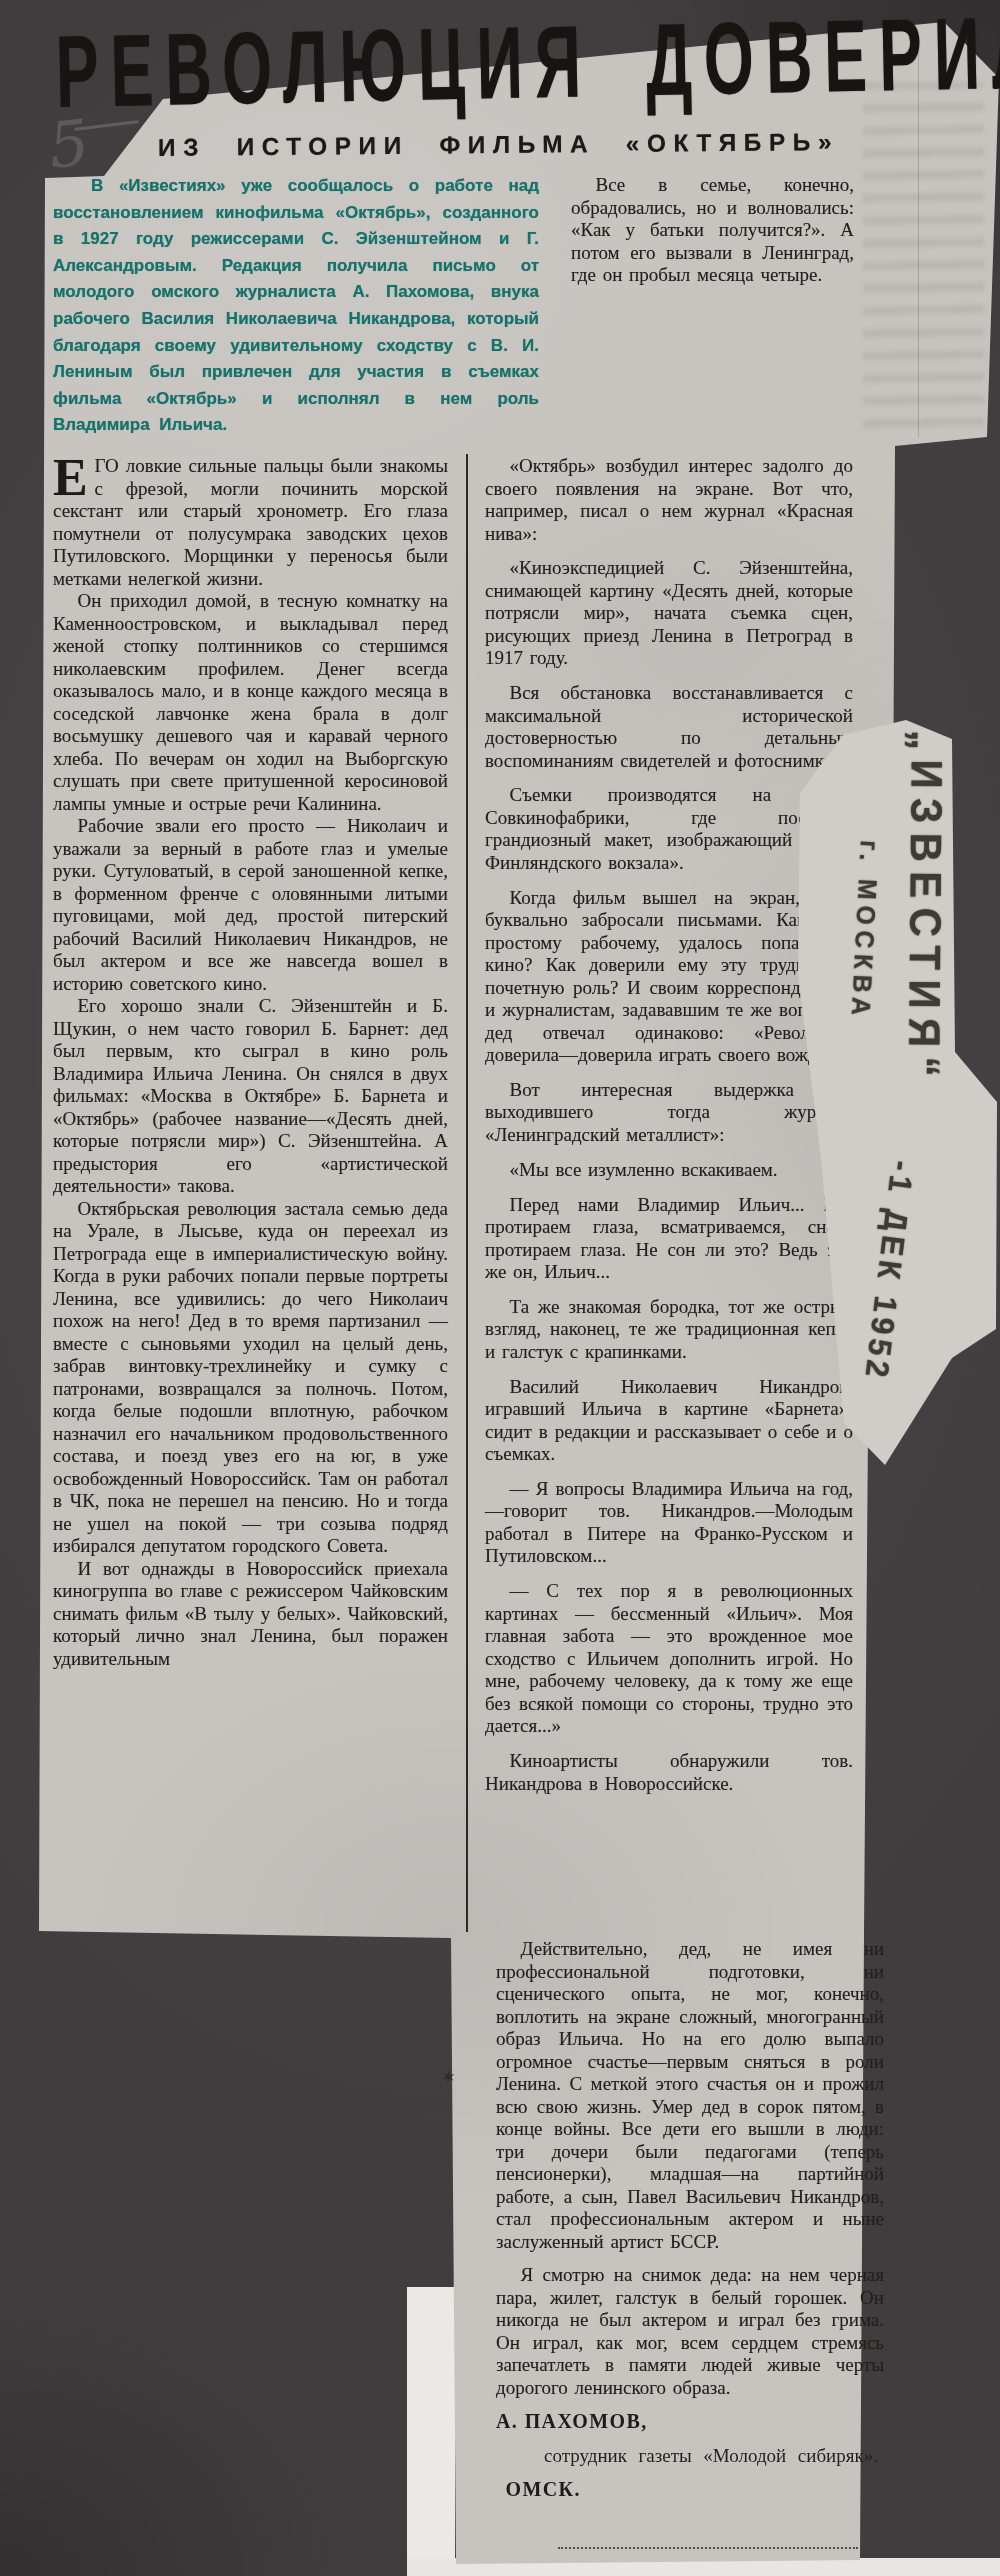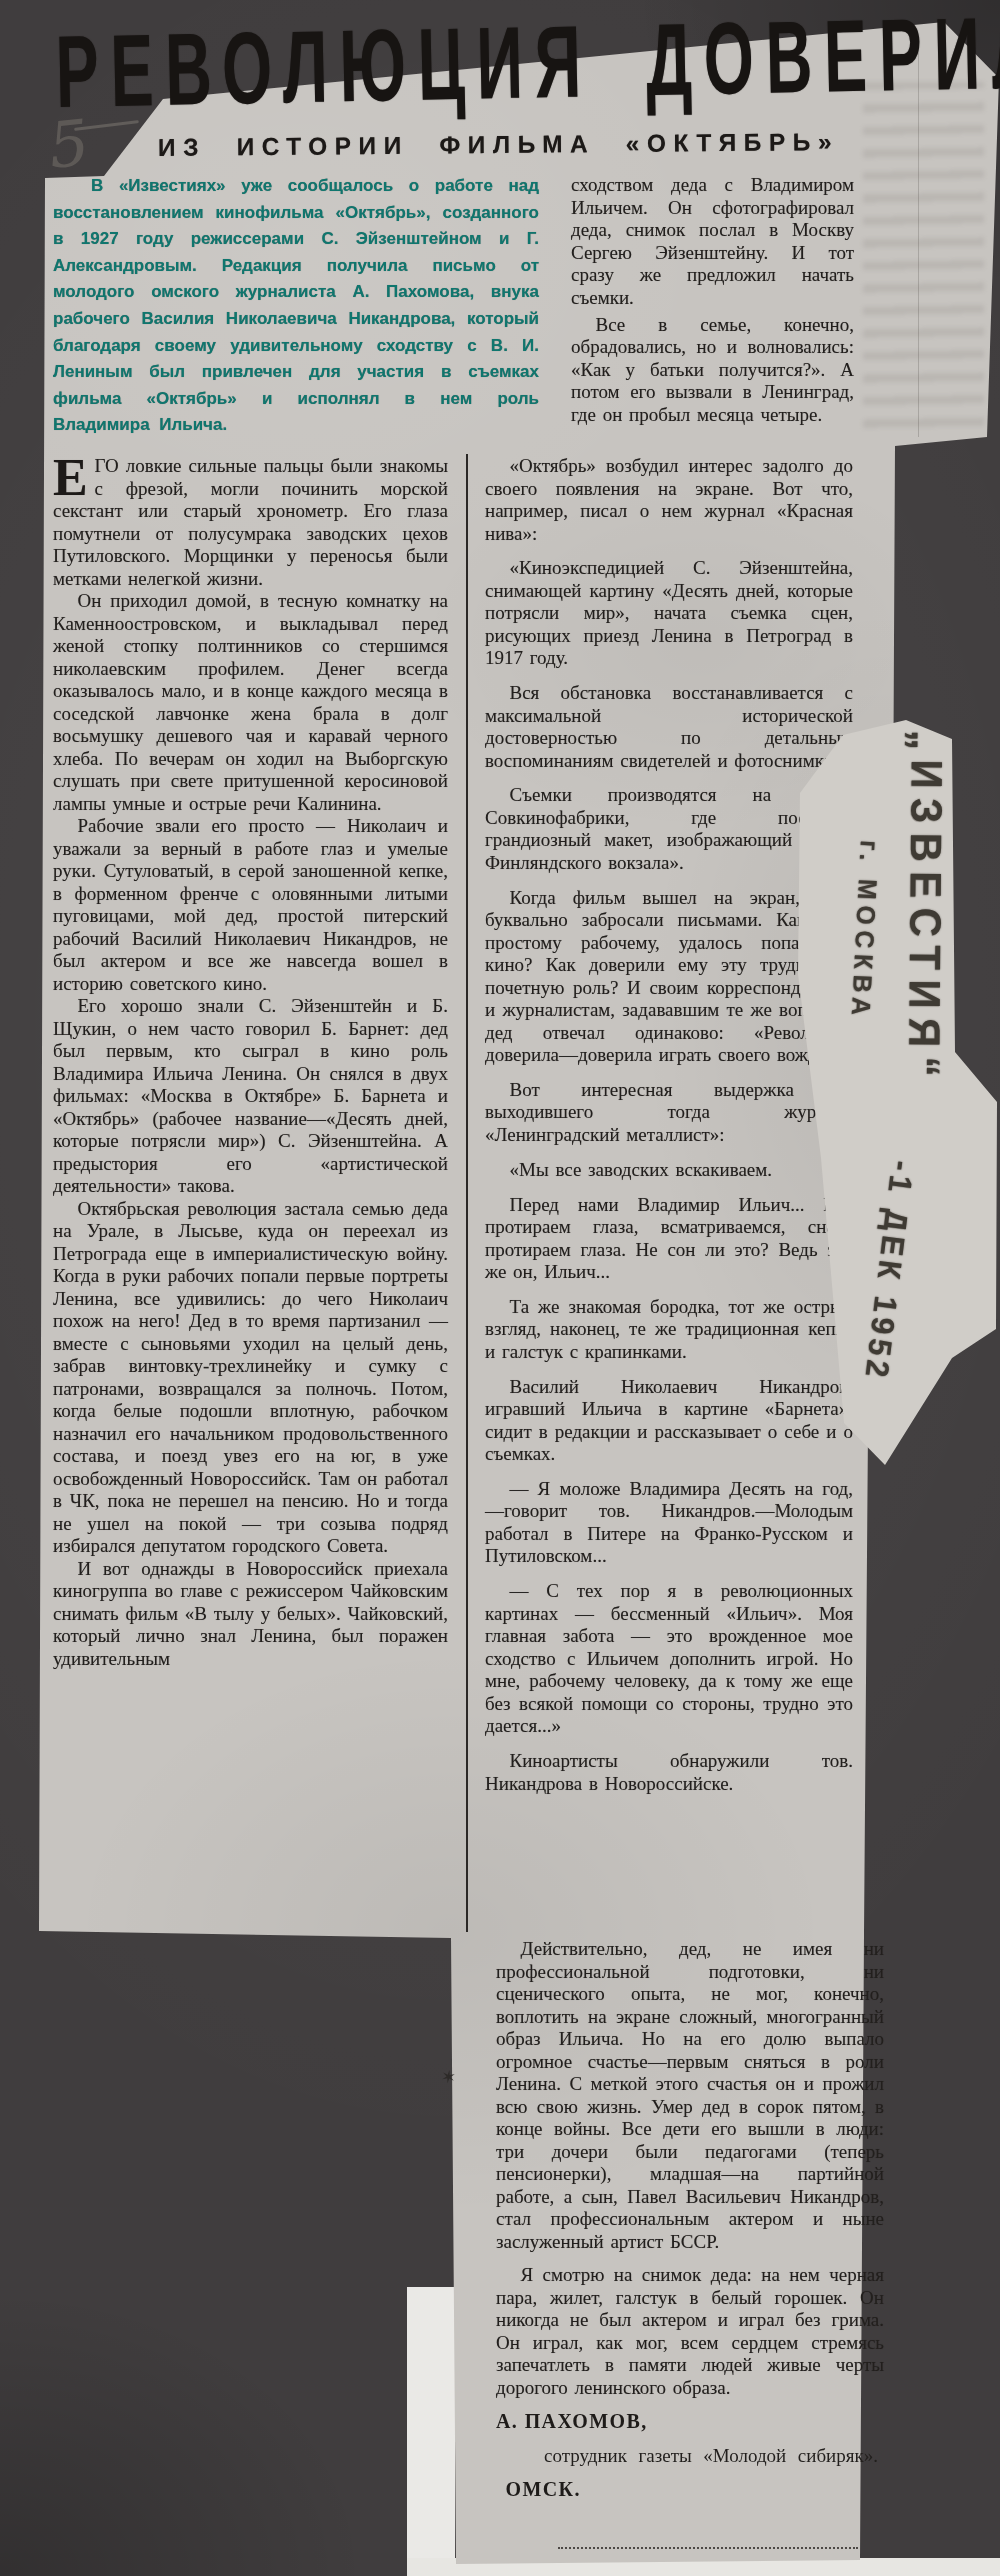--- a/index.html
+++ b/index.html
@@ -156,21 +156,20 @@
 <div class="pagenum">5</div>
 <div class="pagenum-flag"></div>
 
 <div class="subtitle">ИЗ ИСТОРИИ ФИЛЬМА «ОКТЯБРЬ»</div>
 
 <div class="intro">
   <p>В «Известиях» уже сообщалось о работе над восстановлением кинофильма «Октябрь», созданного в 1927 году режиссерами С. Эйзенштейном и Г. Александровым. Редакция получила письмо от молодого омского журналиста А. Пахомова, внука рабочего Василия Николаевича Никандрова, который благодаря своему удивительному сходству с В. И. Лениным был привлечен для участия в съемках фильма «Октябрь» и исполнял в нем роль Владимира Ильича.</p>
 </div>
 
 <div class="col-right-top">
-  <p class="serif-p">сходством деда с Владимиром Ильичем. Он сфотографировал деда, снимок послал в Москву Сергею Эйзенштейну. И тот сразу же предложил начать съемки.</p>
   <p class="serif-p indent">Все в семье, конечно, обрадовались, но и волновались: «Как у батьки получится?». А потом его вызвали в Ленинград, где он пробыл месяца четыре.</p>
 </div>
 
 <div class="rule-v"></div>
 
 <div class="col-left">
   <p class="serif-p"><span class="dropcap">Е</span><span>ГО ловкие сильные пальцы были знакомы с фрезой, могли починить морской секстант или старый хронометр. Его глаза помутнели от полусумрака заводских цехов Путиловского. Морщинки у переносья были метками нелегкой жизни.</span></p>
   <p class="serif-p indent">Он приходил домой, в тесную комнатку на Каменноостровском, и выкладывал перед женой стопку полтинников со стершимся николаевским профилем. Денег всегда оказывалось мало, и в конце каждого месяца в соседской лавчонке жена брала в долг восьмушку дешевого чая и каравай черного хлеба. По вечерам он ходил на Выборгскую слушать при свете притушенной керосиновой лампы умные и острые речи Калинина.</p>
   <p class="serif-p indent">Рабочие звали его просто — Николаич и уважали за верный в работе глаз и умелые руки. Сутуловатый, в серой заношенной кепке, в форменном френче с оловянными литыми пуговицами, мой дед, простой питерский рабочий Василий Николаевич Никандров, не был актером и все же навсегда вошел в историю советского кино.</p>
   <p class="serif-p indent">Его хорошо знали С. Эйзенштейн и Б. Щукин, о нем часто говорил Б. Барнет: дед был первым, кто сыграл в кино роль Владимира Ильича Ленина. Он снялся в двух фильмах: «Москва в Октябре» Б. Барнета и «Октябрь» (рабочее название—«Десять дней, которые потрясли мир») С. Эйзенштейна. А предыстория его «артистической деятельности» такова.</p>
@@ -178,25 +177,25 @@
   <p class="serif-p indent">И вот однажды в Новороссийск приехала киногруппа во главе с режиссером Чайковским снимать фильм «В тылу у белых». Чайковский, который лично знал Ленина, был поражен удивительным</p>
 </div>
 
 <div class="col-right">
   <p class="serif-p indent">«Октябрь» возбудил интерес задолго до своего появления на экране. Вот что, например, писал о нем журнал «Красная нива»:</p>
   <p class="serif-p indent">«Киноэкспедицией С. Эйзенштейна, снимающей картину «Десять дней, которые потрясли мир», начата съемка сцен, рисующих приезд Ленина в Петроград в 1917 году.</p>
   <p class="serif-p indent">Вся обстановка восстанавливается с максимальной исторической достоверностью по детальным воспоминаниям свидетелей и фотоснимкам.</p>
   <p class="serif-p indent">Съемки производятся на дворе Совкинофабрики, где построен грандиозный макет, изображающий фасад Финляндского вокзала».</p>
   <p class="serif-p indent">Когда фильм вышел на экран, деда буквально забросали письмами. Как ему, простому рабочему, удалось попасть в кино? Как доверили ему эту трудную и почетную роль? И своим корреспондентам, и журналистам, задававшим те же вопросы, дед отвечал одинаково: «Революция доверила—доверила играть своего вождя».</p>
   <p class="serif-p indent">Вот интересная выдержка из выходившего тогда журнала «Ленинградский металлист»:</p>
-  <p class="serif-p indent">«Мы все заводских вскакиваем.</p>
+  <p class="serif-p indent">«Мы все изумленно вскакиваем.</p>
   <p class="serif-p indent">Перед нами Владимир Ильич... Мы протираем глаза, всматриваемся, снова протираем глаза. Не сон ли это? Ведь это же он, Ильич...</p>
   <p class="serif-p indent">Та же знакомая бородка, тот же острый взгляд, наконец, те же традиционная кепка и галстук с крапинками.</p>
   <p class="serif-p indent">Василий Николаевич Никандров, игравший Ильича в картине «Барнета», сидит в редакции и рассказывает о себе и о съемках.</p>
-  <p class="serif-p indent">— Я моложе Владимира Десять на год,—говорит тов. Никандров.—Молодым работал в Питере на Франко-Русском и Путиловском...</p>
+  <p class="serif-p indent">— Я вопросы Владимира Ильича на год,—говорит тов. Никандров.—Молодым работал в Питере на Франко-Русском и Путиловском...</p>
   <p class="serif-p indent">— С тех пор я в революционных картинах — бессменный «Ильич». Моя главная забота — это врожденное мое сходство с Ильичем дополнить игрой. Но мне, рабочему человеку, да к тому же еще без всякой помощи со стороны, трудно это дается...»</p>
   <p class="serif-p indent">Киноартисты обнаружили тов. Никандрова в Новороссийске.</p>
 </div>
 
 <div class="col-cont">
   <p class="serif-p indent">Действительно, дед, не имея ни профессиональной подготовки, ни сценического опыта, не мог, конечно, воплотить на экране сложный, многогранный образ Ильича. Но на его долю выпало огромное счастье—первым сняться в роли Ленина. С меткой этого счастья он и прожил всю свою жизнь. Умер дед в сорок пятом, в конце войны. Все дети его вышли в люди: три дочери были педагогами (теперь пенсионерки), младшая—на партийной работе, а сын, Павел Васильевич Никандров, стал профессиональным актером и ныне заслуженный артист БССР.</p>
   <p class="serif-p indent">Я смотрю на снимок деда: на нем черная пара, жилет, галстук в белый горошек. Он никогда не был актером и играл без грима. Он играл, как мог, всем сердцем стремясь запечатлеть в памяти людей живые черты дорогого ленинского образа.</p>
   <p class="sig-author">А. ПАХОМОВ,</p>
   <p class="sig-role">сотрудник газеты «Молодой сибиряк».</p>
   <p class="sig-city">ОМСК.</p>

